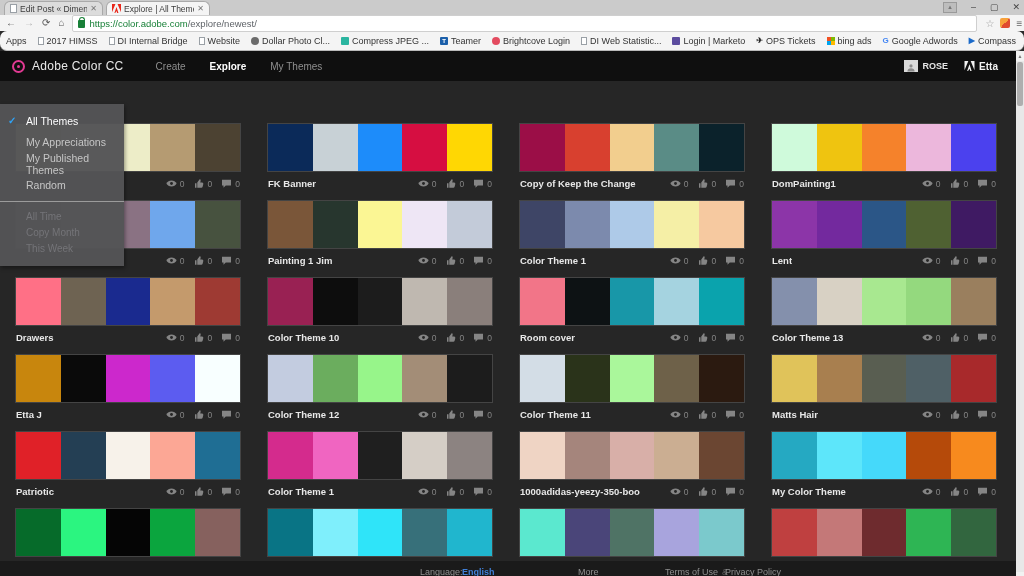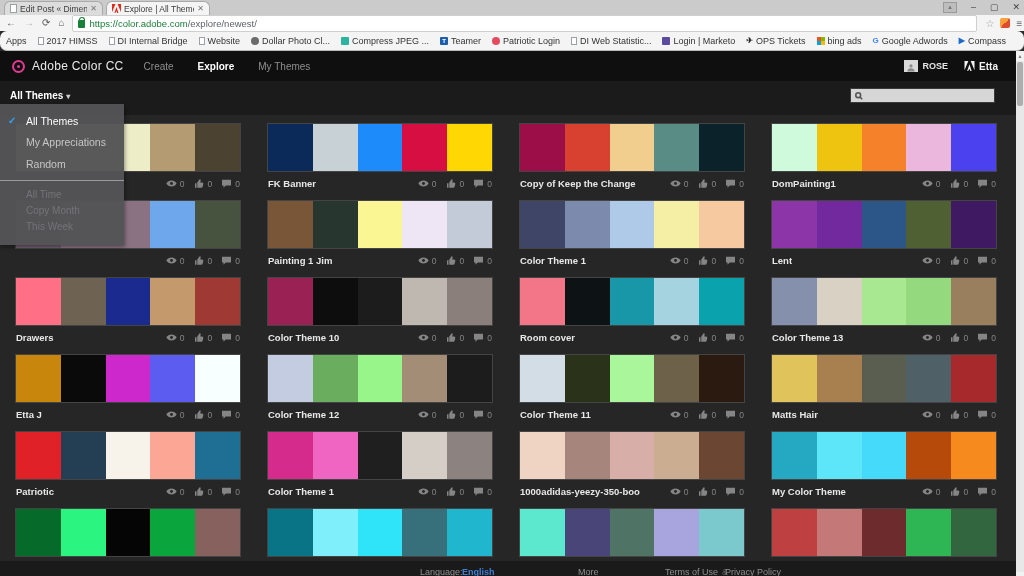--- a/index.html
+++ b/index.html
@@ -47,21 +47,21 @@
   .bm-ic.glyph { width:auto; height:auto; font-size:8px; line-height:1; font-weight:bold; }
   .bm-ic.dot { border-radius:50%; }
   .bm-ic.square { border-radius:1px; color:#fff; font-size:6px; font-weight:bold; text-align:center; line-height:8px; }
 
   
   .page { position:relative; width:1024px; height:531px; background:#262626; overflow:hidden; }
   .site-header { position:relative; height:30px; background:#0f0f0f; display:flex; align-items:center; padding:0 12px; }
   .logo-ring { width:13px; height:13px; border:2px solid #e23a93; border-radius:50%; position:relative; }
   .logo-ring:after { content:""; position:absolute; left:3px; top:3px; width:3px; height:3px; background:#e23a93; border-radius:50%; }
   .brand { color:#e9e9e9; font-size:12px; margin-left:7px; letter-spacing:0.3px; }
-  .site-nav { display:flex; gap:24px; margin-left:20px; font-size:10px;align-items:flex-end; }
+  .site-nav { display:flex; gap:24px; margin-left:32px; font-size:10px;align-items:flex-end; }
   .site-nav .nav-item { color:#8f8f8f; }
   .site-nav .nav-item.active { color:#fff; font-weight:bold; }
   .hdr-right { margin-left:auto; display:flex; align-items:center; gap:16px; padding-right:14px; }
   .user-chip { display:flex; align-items:center; gap:5px; }
   .avatar { width:14px; height:12px; background:#d9d9d9; display:flex; align-items:flex-end; justify-content:center; overflow:hidden; }
   .avatar svg { width:8px; height:9px; fill:#8a8a8a; }
   .user-name { color:#e5e5e5; font-size:9px; font-weight:bold; }
   .adobe-chip { display:flex; align-items:center; gap:4px; }
   .adobe-mark svg { width:11px; height:10px; fill:#f2f2f2; display:block; }
   .adobe-label { color:#f2f2f2; font-size:10px; font-weight:bold; }
@@ -188,21 +188,21 @@
         <span class="bm">
           <span class="bm-ic square" style="background: rgb(43, 181, 160);"></span>
           <span>Compress JPEG ...</span>
         </span>
         <span class="bm">
           <span class="bm-ic square" style="background: rgb(27, 95, 170);">T</span>
           <span>Teamer</span>
         </span>
         <span class="bm">
           <span class="bm-ic dot" style="background: rgb(227, 75, 95);"></span>
-          <span>Patriotic Login</span>
+          <span>Brightcove Login</span>
         </span>
         <span class="bm">
           <span class="bm-ic page"></span>
           <span>DI Web Statistic...</span>
         </span>
         <span class="bm">
           <span class="bm-ic square" style="background: rgb(92, 76, 159);"></span>
           <span>Login | Marketo</span>
         </span>
         <span class="bm">
@@ -254,33 +254,20 @@
           <span class="adobe-mark">
             <svg viewBox="0 0 12 12">
                 <path d="M0 0h4.6L0 11zM12 0H7.4L12 11zM6 4l2.6 8H6.9L6 9.4 4.3 12H3.2z"></path>
               </svg>
           </span>
           <span class="adobe-label">Etta</span>
         </span>
       </div>
     </div>
 
-    <div class="sub-bar">
-      <span class="filter-label">
-        <span>All Themes</span>
-        <span class="caret">▾</span>
-      </span>
-      <span class="search-box">
-        <svg viewBox="0 0 10 10">
-            <circle cx="4" cy="4" r="3"></circle>
-            <line x1="6.2" y1="6.2" x2="9" y2="9"></line>
-          </svg>
-        <input type="text" style="">
-      </span>
-    </div>
 
     <div class="grid" id="grid">
         <div class="card">
           <div class="swatches">
             <div class="sw" style="background: rgb(216, 212, 168);"></div>
             <div class="sw" style="background: rgb(237, 237, 200);"></div>
             <div class="sw" style="background: rgb(237, 237, 200);"></div>
             <div class="sw" style="background: rgb(181, 155, 114);"></div>
             <div class="sw" style="background: rgb(76, 66, 50);"></div>
           </div>
@@ -1070,20 +1057,23 @@
         </div>
       </div>
 
     <div class="dropdown" id="dropdown">
         <div class="dd-item checked">
           <span class="check">✓</span>
           <span>All Themes</span>
         </div>
         <div class="dd-item normal">
           <span>My Appreciations</span>
+        </div>
+        <div class="dd-item normal">
+          <span>My Published Themes</span>
         </div>
         <div class="dd-item normal">
           <span>Random</span>
         </div>
         <div class="dd-divider"></div>
         <div class="dd-item disabled">
           <span>All Time</span>
         </div>
         <div class="dd-item disabled">
           <span>Copy Month</span>

